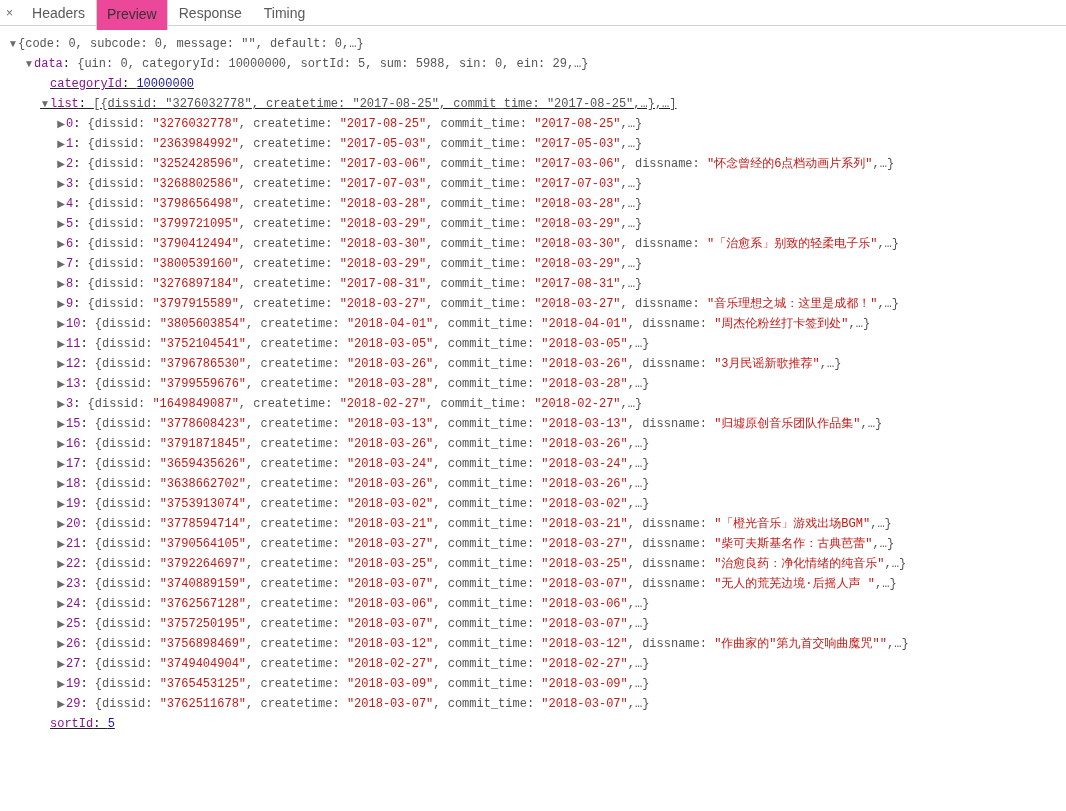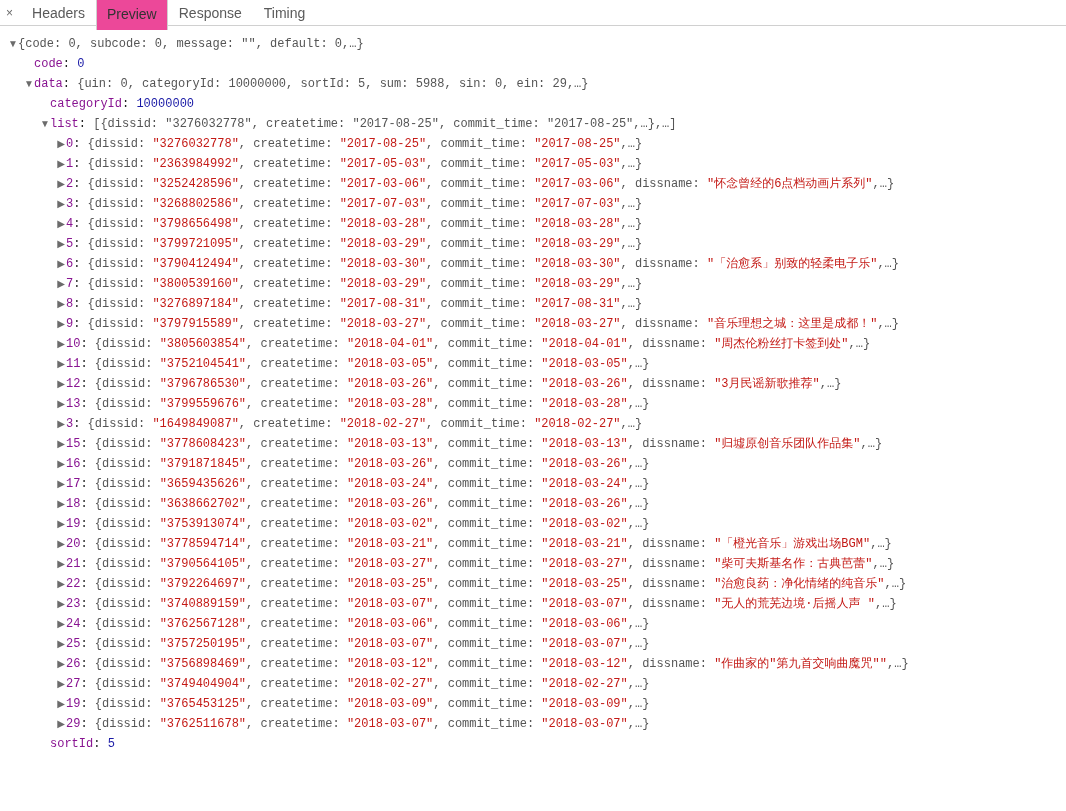--- a/index.html
+++ b/index.html
@@ -57,21 +57,21 @@
     flex-shrink: 0;
     font-family: Arial, sans-serif;
   }
   .arrow.blank { visibility: hidden; }
   .key { color: #881391; }
   .num { color: #1a1aa6; }
   .str { color: #c41a16; }
   .punct { color: #222; }
   .summary { color: #555; }
   .indent1 { padding-left: 16px; }
-  .indent2 { padding-left: 32px; }
+  .indent2 { padding-left: 32px; text-decoration: underline; }
   .indent3 { padding-left: 48px; }
 </style>
 </head>
 <body>
 
 <div class="topbar">
   <span class="close-x">×</span>
   <div class="tabs">
     <div class="tab">Headers</div>
     <div class="tab active">Preview</div>
@@ -80,24 +80,20 @@
   </div>
 </div>
 
 <div class="tree">
 
   <div class="row">
     <span class="arrow">▼</span>
     <span class="summary">{code: 0, subcode: 0, message: "", default: 0,…}</span>
   </div>
 
-  <div class="row indent1">
-    <span class="arrow blank">▶</span>
-    <span><span class="key">code</span><span class="punct">: </span><span class="num">0</span></span>
-  </div>
 
   <div class="row indent1">
     <span class="arrow">▼</span>
     <span><span class="key">data</span><span class="punct">: </span><span class="summary">{uin: 0, categoryId: 10000000, sortId: 5, sum: 5988, sin: 0, ein: 29,…}</span></span>
   </div>
 
   <div class="row indent2">
     <span class="arrow blank">▶</span>
     <span><span class="key">categoryId</span><span class="punct">: </span><span class="num">10000000</span></span>
   </div>

